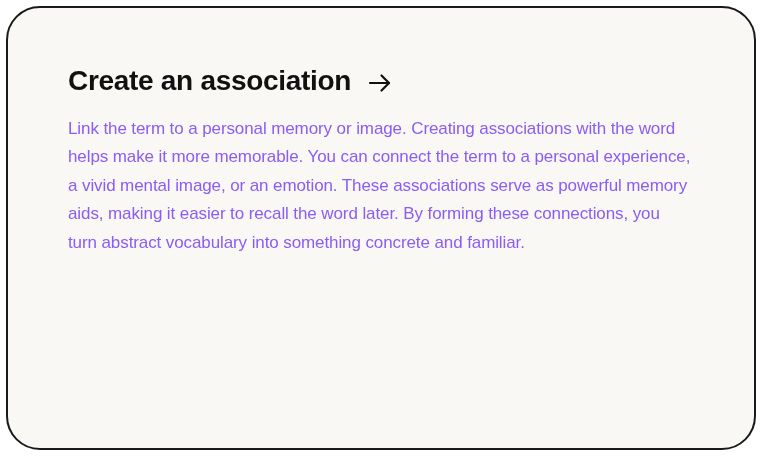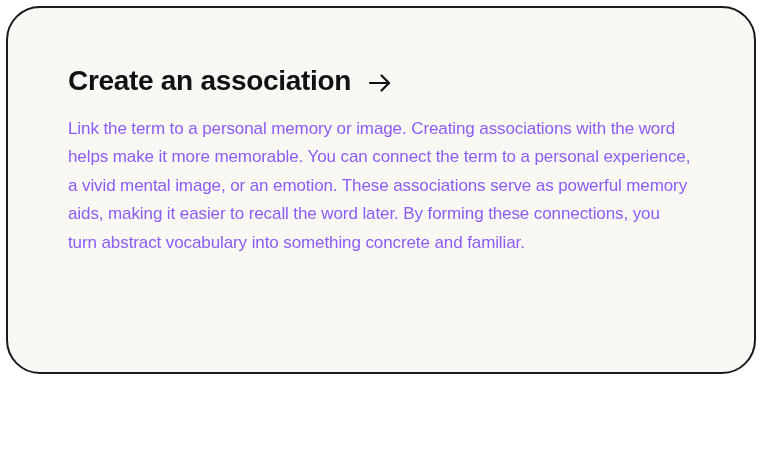--- a/index.html
+++ b/index.html
@@ -11,21 +11,21 @@
     width: 764px;
     height: 474px;
     font-family: "Liberation Sans", sans-serif;
     overflow: hidden;
   }
   .card {
     position: absolute;
     left: 6px;
     top: 6px;
     width: 750px;
-    height: 368px;
+    height: 444px;
     box-sizing: border-box;
     background: #faf8f4;
     border: 2px solid #1a1a1a;
     border-radius: 34px;
     overflow: hidden;
   }
   .card-inner {
     padding: 58px 58px 0 60px;
   }
   .card-header {

